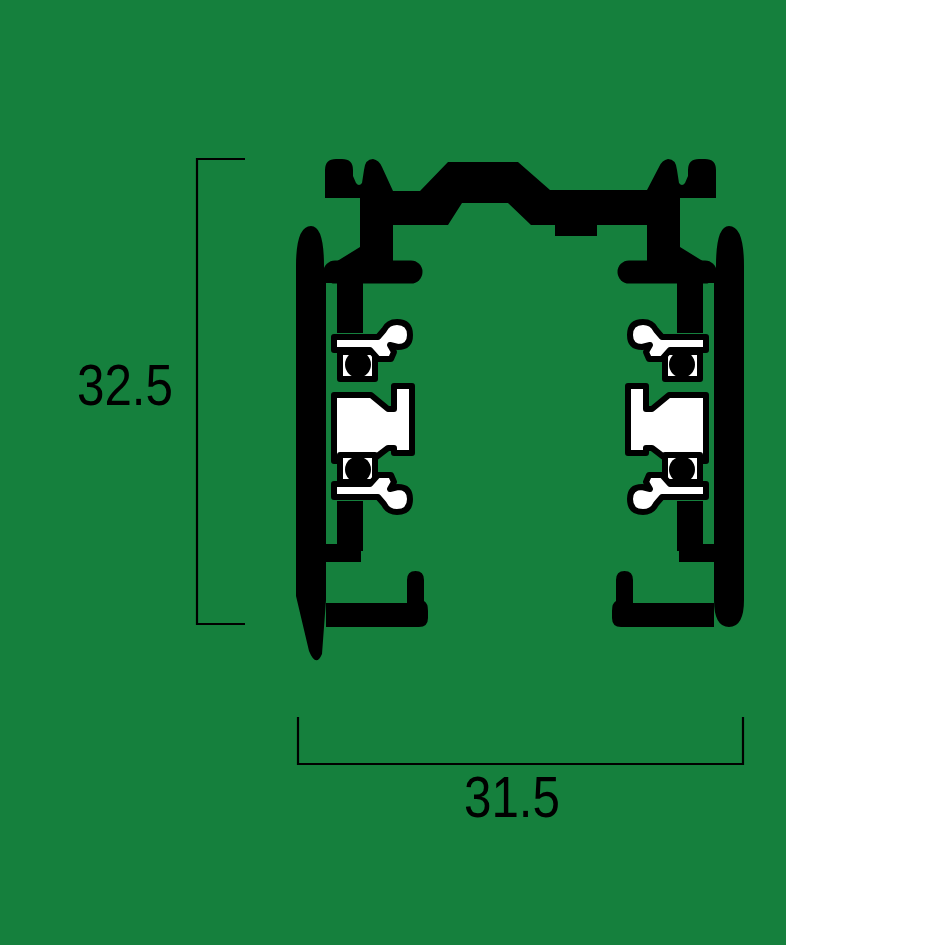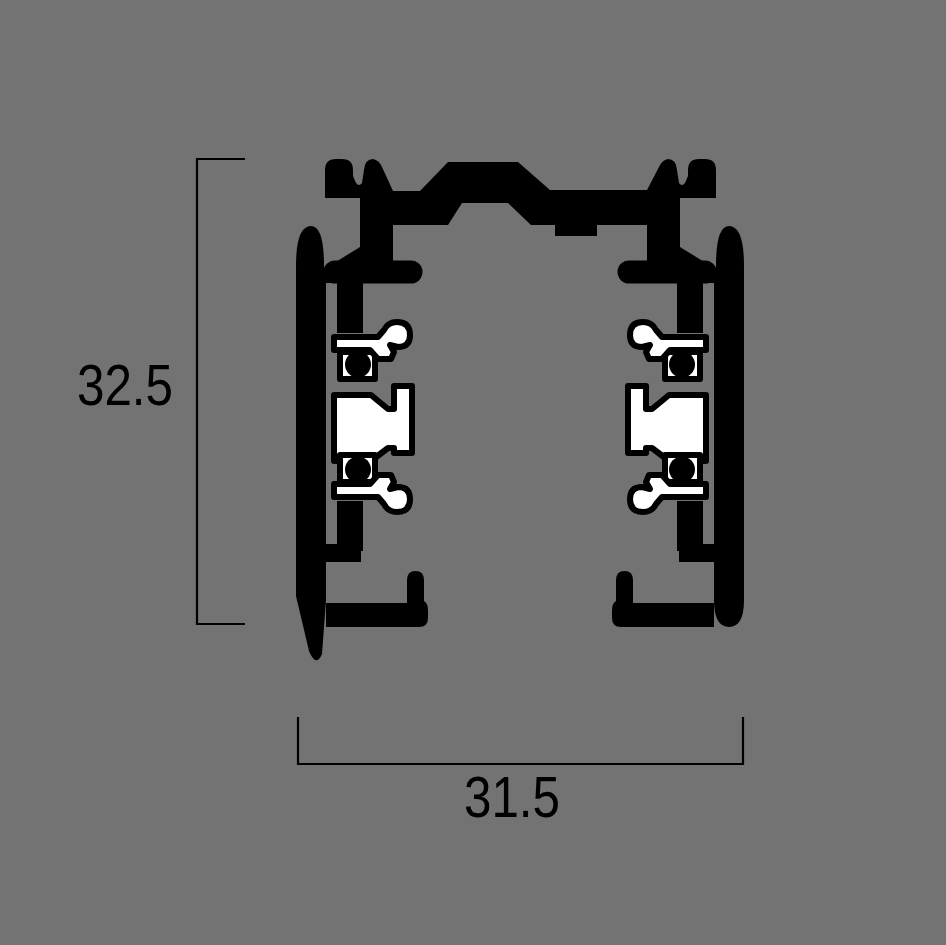--- a/index.html
+++ b/index.html
@@ -1,16 +1,16 @@
 <!DOCTYPE html>
 <html><head>
 <meta charset="utf-8">
 <style>
   html,body{margin:0;padding:0;background:#ffffff;}
-  .stage{position:relative;width:946px;height:945px;background:#737373;overflow:hidden;
+  .stage{position:relative;width:786px;height:945px;background:#15803d;overflow:hidden;
          font-family:"Liberation Sans",sans-serif;}
   .stage svg{position:absolute;left:0;top:0;}
   .dim-text{font-family:"Liberation Sans",sans-serif;font-size:58px;fill:#000000;}
 </style>
 </head>
 <body>
 
 <div class="stage">
 <svg width="946" height="945" viewBox="0 0 946 945" xmlns="http://www.w3.org/2000/svg">
 

